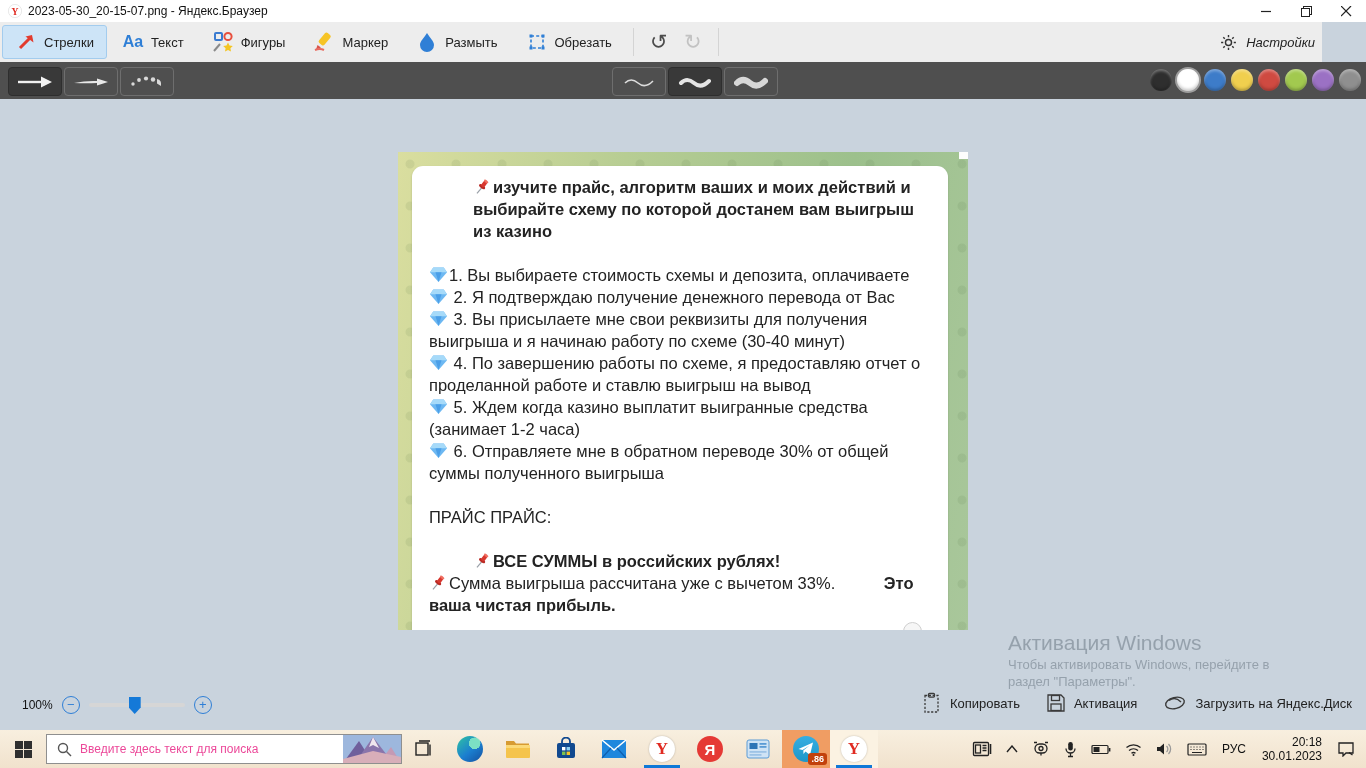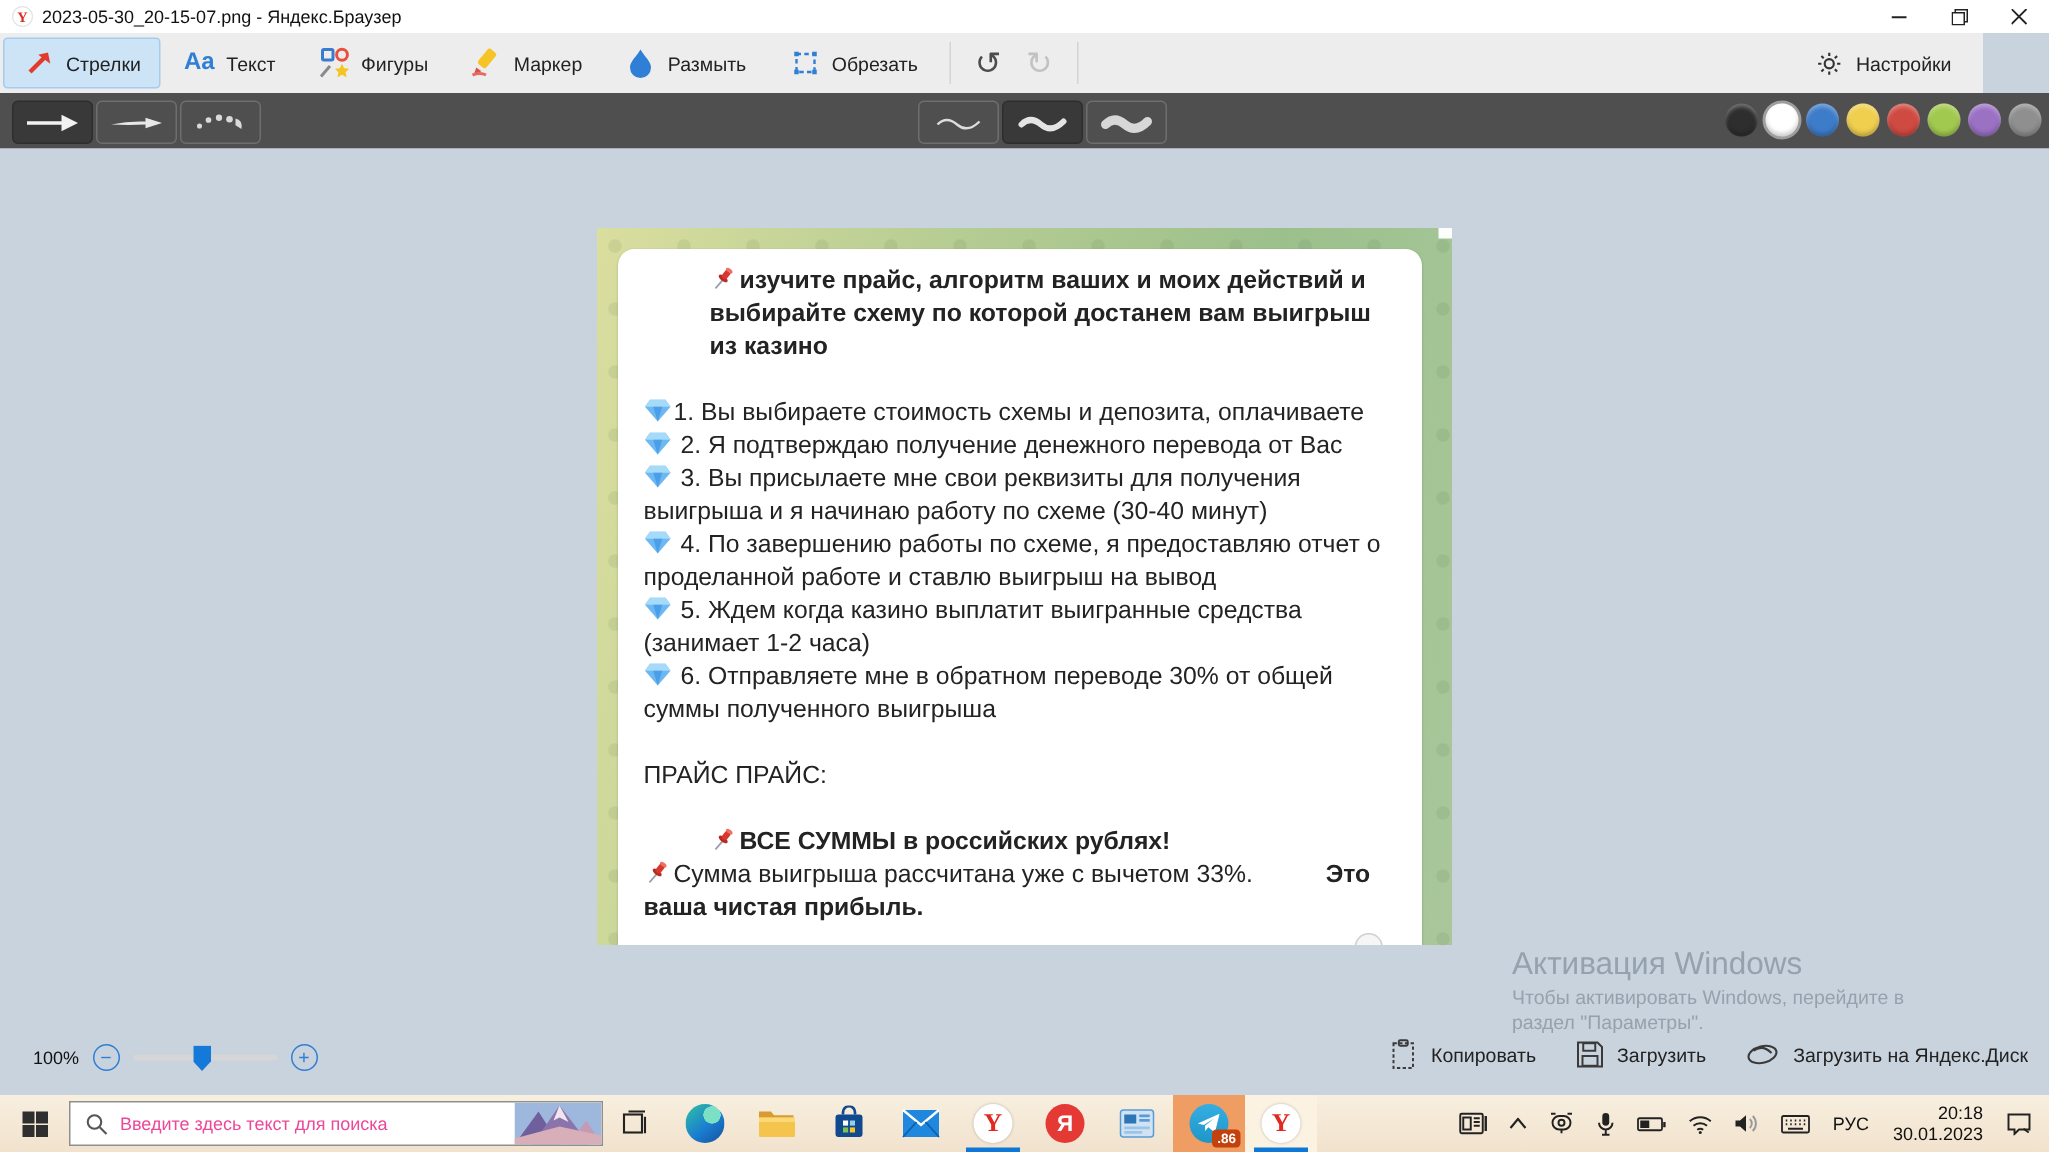--- a/index.html
+++ b/index.html
@@ -16,21 +16,21 @@
 
   
   .toolbar{position:absolute;left:0;top:22px;width:1322px;height:40px;background:#ededed;border-bottom:1px solid #dcdcdc;display:flex;align-items:center;}
   .toolbtn{display:flex;align-items:center;gap:7px;height:32px;padding:0 12px;margin-left:2px;border:1px solid transparent;border-radius:3px;font-size:13px;color:#222;}
   .toolbtn.sel{background:#cde4f7;border-color:#a3ccee;}
   .toolbtn .ticon{width:22px;height:22px;display:flex;align-items:center;justify-content:center;}
   .tool-sep{width:1px;height:28px;background:#d4d4d4;margin:0 8px;}
   .histbtn{width:34px;height:32px;display:flex;align-items:center;justify-content:center;font-size:21px;}
   .histbtn.undo{color:#4c4c4c;}
   .histbtn.redo{color:#c2c2c2;}
-  .toolbar-right{margin-left:auto;display:flex;align-items:center;gap:8px;padding-right:14px;font-size:13px;color:#222;}
+  .toolbar-right{margin-left:auto;display:flex;align-items:center;gap:8px;font-size:13px;color:#222;font-style:italic;}
 
   
   .subtoolbar{position:absolute;left:0;top:62px;width:1366px;height:37px;background:#4f4f4f;}
   .stylebtn{position:absolute;top:5px;width:52px;height:27px;border:1px solid #6e6e6e;border-radius:4px;display:flex;align-items:center;justify-content:center;background:transparent;}
   .stylebtn.sel{background:#393939;border-color:#2e2e2e;}
   .color-palette{position:absolute;right:5px;top:7px;display:flex;gap:5px;align-items:center;}
   .color-dot{width:22px;height:22px;border-radius:50%;box-shadow:inset 0 2px 3px rgba(255,255,255,.35), inset 0 -2px 3px rgba(0,0,0,.25);}
   .color-dot.sel{box-shadow:0 0 0 2px rgba(255,255,255,.45), inset 0 2px 3px rgba(255,255,255,.5), inset 0 -2px 3px rgba(0,0,0,.2);}
 
   
@@ -335,21 +335,21 @@
             <rect x="6.5" y="1.5" width="6" height="3.6" rx="1" stroke-width="1.3"></rect>
           </svg>
         <span>Копировать</span>
       </div>
       <div class="actbtn">
         <svg width="20" height="20" viewBox="0 0 20 20" fill="none" stroke="#3a3a3a" stroke-width="1.3">
             <path d="M2 2 h13 l3 3 v13 h-16 z"></path>
             <rect x="5.5" y="2.5" width="8" height="5"></rect>
             <rect x="5" y="11" width="10" height="6.5"></rect>
           </svg>
-        <span>Загрузить</span>
+        <span>Активация</span>
       </div>
       <div class="actbtn">
         <svg width="24" height="20" viewBox="0 0 24 20" fill="none" stroke="#3a3a3a" stroke-width="1.4">
             <ellipse cx="12" cy="10" rx="9.5" ry="5.5" transform="rotate(-14 12 10)"></ellipse>
             <path d="M6 7.5 q6 -4.5 12 1.5"></path>
           </svg>
         <span>Загрузить на Яндекс.Диск</span>
       </div>
     </div>
   </div>

